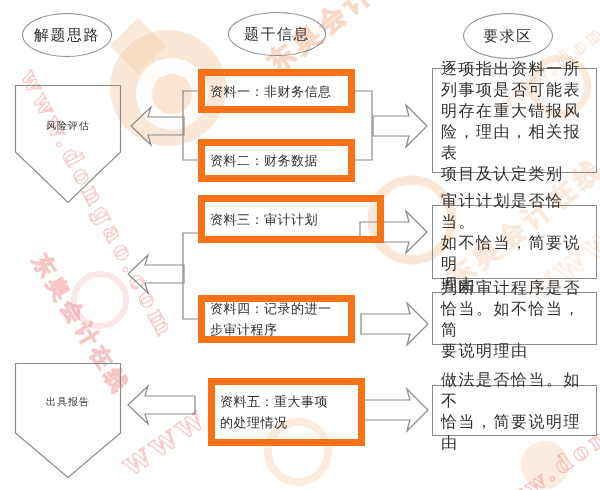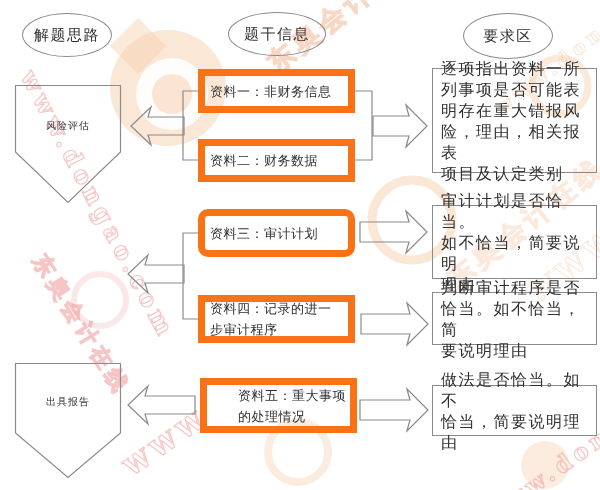--- a/index.html
+++ b/index.html
@@ -103,28 +103,28 @@
       </svg>
     <div class="lbl" style="height:78px;">出具报告</div>
   </div>
 
   <div class="node mat" style="left:198px;top:69px;width:157px;height:44px;">
     <span>资料一：非财务信息</span>
   </div>
   <div class="node mat" style="left:198px;top:139px;width:157px;height:43px;">
     <span>资料二：财务数据</span>
   </div>
-  <div class="node mat" style="left:198px;top:209px;width:157px;height:48px;border-radius:10px;">
+  <div class="node mat" style="left:198px;top:195px;width:186px;height:48px;">
     <span>资料三：审计计划</span>
   </div>
   <div class="node mat" style="left:198px;top:295px;width:157px;height:48px;">
     <span>资料四：记录的进一
 步审计程序</span>
   </div>
-  <div class="node mat" style="left:200px;top:378px;width:157px;height:55px;justify-content:flex-end;">
+  <div class="node mat" style="left:208px;top:378px;width:157px;height:68px;">
     <span>资料五：重大事项
 的处理情况</span>
   </div>
 
   <div class="node req" style="left:432px;top:68px;width:165px;height:105px;">
     <span>逐项指出资料一所
 列事项是否可能表
 明存在重大错报风
 险，理由，相关报表
 项目及认定类别</span>

